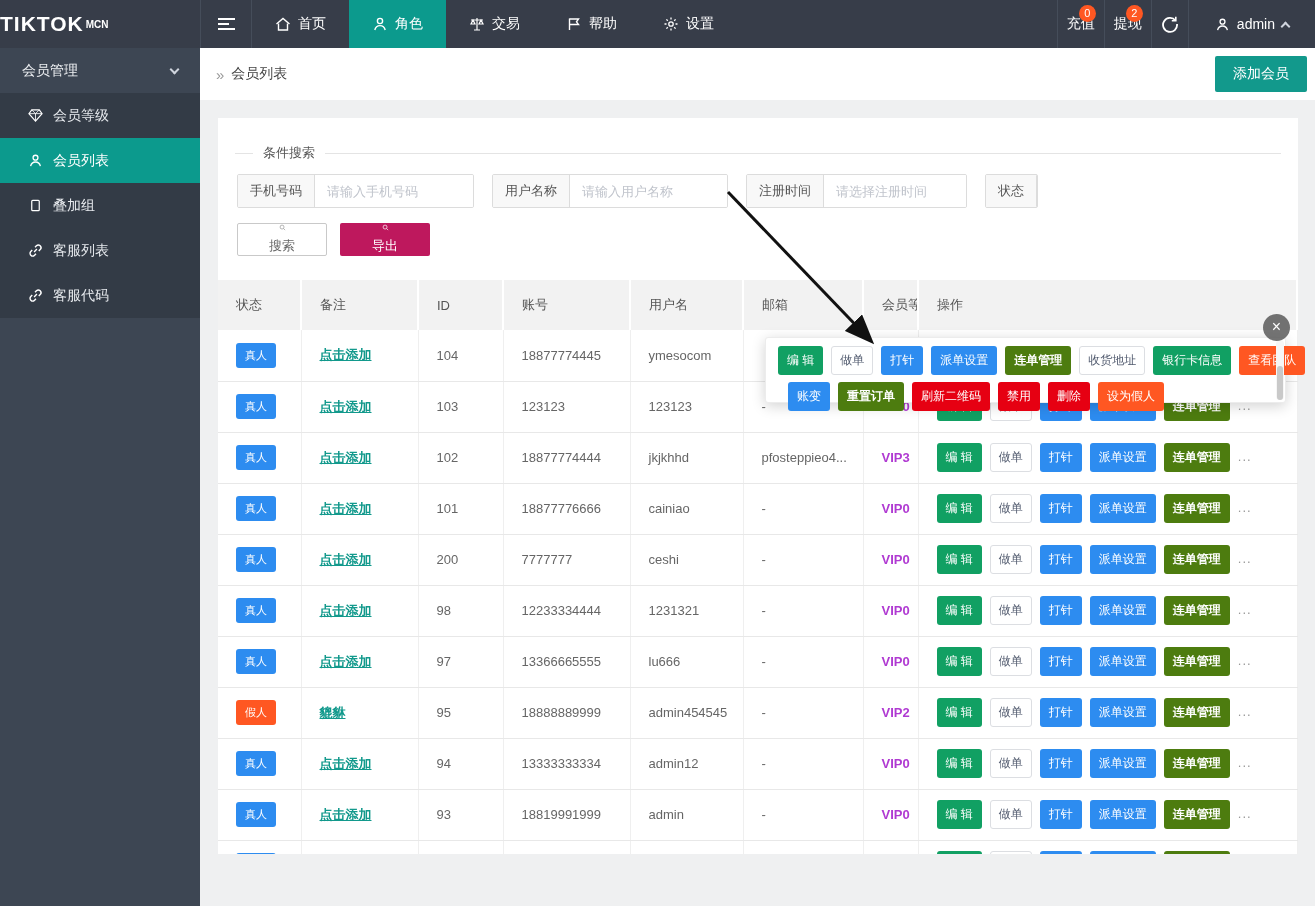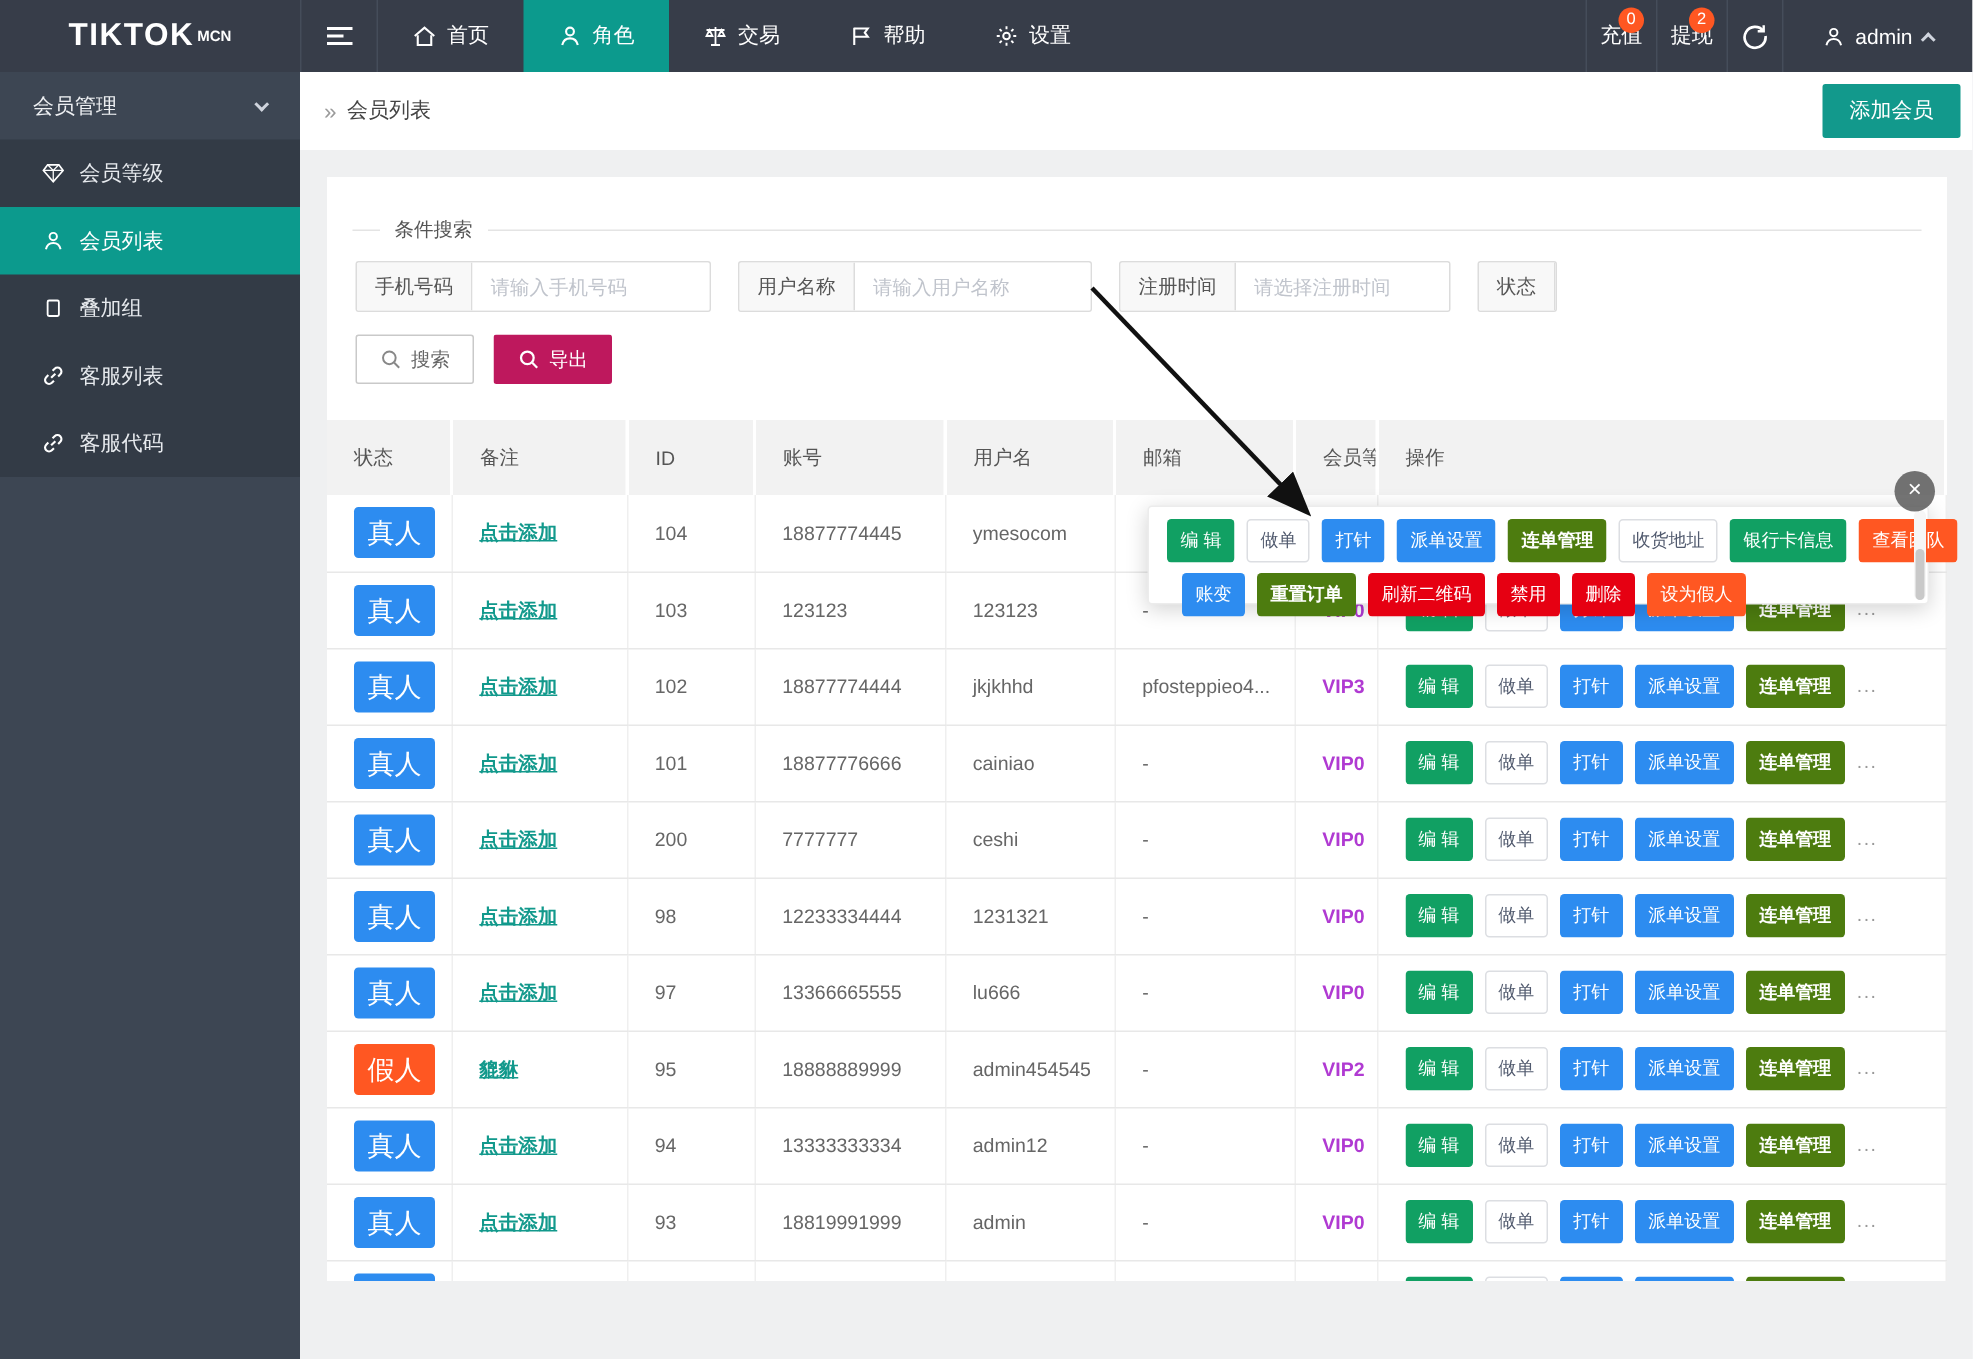--- a/index.html
+++ b/index.html
@@ -3,21 +3,21 @@
 <meta charset="utf-8">
 <style>
   * { margin:0; padding:0; box-sizing:border-box; }
   html,body { width:1315px; height:906px; overflow:hidden;
     font-family:"Liberation Sans","DejaVu Sans",sans-serif; background:#eff0f1; }
   .page { position:relative; width:1315px; height:906px; }
 
   
   .topbar { position:absolute; top:0; left:0; width:1315px; height:48px;
     background:#373d49; display:flex; align-items:stretch; color:#fff; z-index:20; }
-  .logo-area { width:200px; display:flex; align-items:center; justify-content:center; }
+  .logo-area { width:200px; display:flex; align-items:center; justify-content:flex-start; }
   .logo-main { font-size:21px; font-weight:bold; letter-spacing:1px; color:#fff; }
   .logo-sup { font-size:10px; font-weight:bold; vertical-align:super; margin-left:2px; }
   .hamburger { width:52px; display:flex; align-items:center; justify-content:center;
     border-left:1px solid #454d5a; border-right:1px solid #454d5a; cursor:pointer; }
   .ham-bars { width:17px; }
   .ham-bars div { height:2px; background:#fff; margin:3px 0; }
   .ham-bars div:nth-child(2) { width:11px; }
   .nav { display:flex; }
   .nav-item { display:flex; align-items:center; gap:7px; padding:0 23px;
     font-size:14px; cursor:pointer; }
@@ -67,35 +67,35 @@
     color:#555; display:flex; align-items:center; padding:0 12px; white-space:nowrap; }
   .fgroup input { border:none; outline:none; font-size:13px; color:#333;
     padding:0 12px; font-family:inherit; }
   .fgroup input::placeholder { color:#c0c4cc; }
   .fselect { display:flex; align-items:center; justify-content:space-between;
     padding:0 12px; font-size:13px; color:#a3a8b0; cursor:pointer; }
   .caret { width:0; height:0; border-left:6px solid transparent;
     border-right:6px solid transparent; border-top:7px solid #c0c4cc; margin-left:10px; }
   .btn-row { display:flex; gap:13px; margin:15px 0 0 2px; }
   .btn { display:inline-flex; align-items:center; gap:6px; font-size:13px;
-    border-radius:2px; cursor:pointer; padding:0 15px; height:33px; border:1px solid transparent; }
+    border-radius:2px; cursor:pointer; padding:0 31px; height:33px; border:1px solid transparent;flex-direction:column; }
   .btn svg { width:15px; height:15px; }
   .btn.ghost { background:#fff; border-color:#c9c9c9; color:#666; }
   .btn.orange { background:#be185d; color:#fff; }
 
   
   table.members { width:100%; border-collapse:collapse; table-layout:fixed;
     margin-top:24px; }
   table.members th { background:#f2f2f2; height:50px; font-weight:normal; text-align:left;
     padding-left:18px; font-size:13px; color:#555; border-right:2px solid #fff;
     white-space:nowrap; overflow:hidden; }
   table.members td { height:51px; padding-left:18px; font-size:13px; color:#666;
     border-bottom:1px solid #e8e8e8; border-right:1px solid #efefef;
     white-space:nowrap; overflow:hidden; }
-  .tag { display:inline-block; padding:5px 9px; border-radius:3px; color:#fff; font-size:18px; }
+  .tag { display:inline-block; padding:5px 9px; border-radius:3px; color:#fff; font-size:11px; }
   .tag.real { background:#2d8cf0; }
   .tag.fake { background:#ff5722; }
   .remark-link { color:#12998c; font-weight:bold; text-decoration:underline;
     cursor:pointer; font-size:13px; }
   .vip { color:#b03ad2; font-weight:600; font-size:13px; }
   .opbtn { display:inline-block; padding:5px 8px; border-radius:3px; font-size:12px;
     color:#fff; cursor:pointer; margin-right:8px; border:1px solid transparent;
     white-space:nowrap; }
   .opbtn.green { background:#11a063; }
   .opbtn.blue { background:#2d8cf0; }

